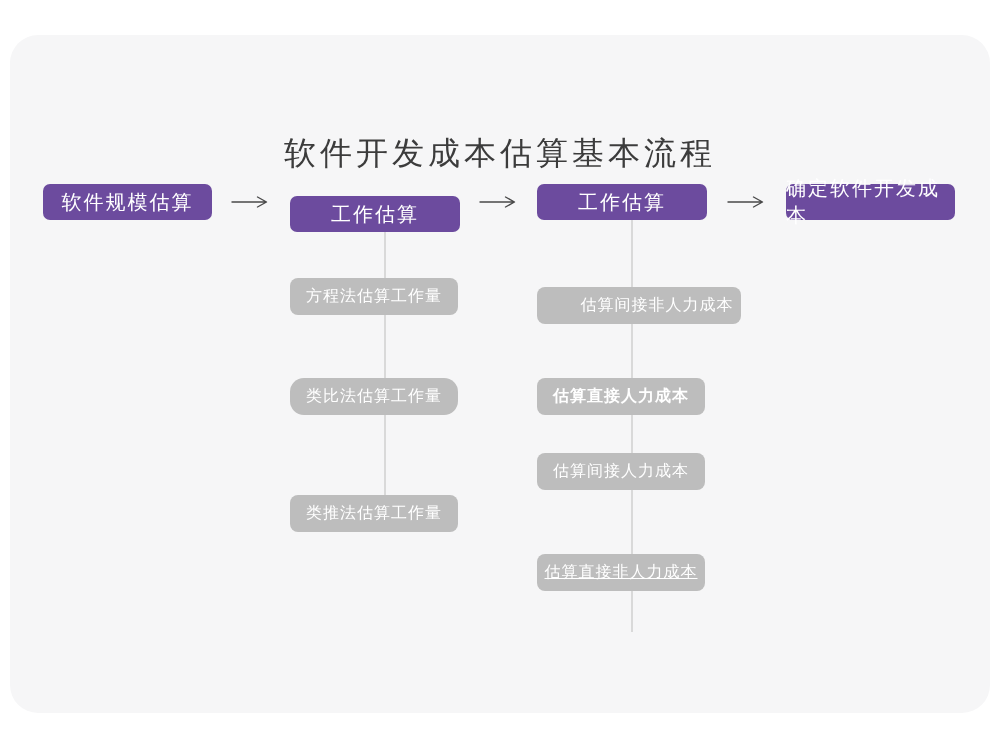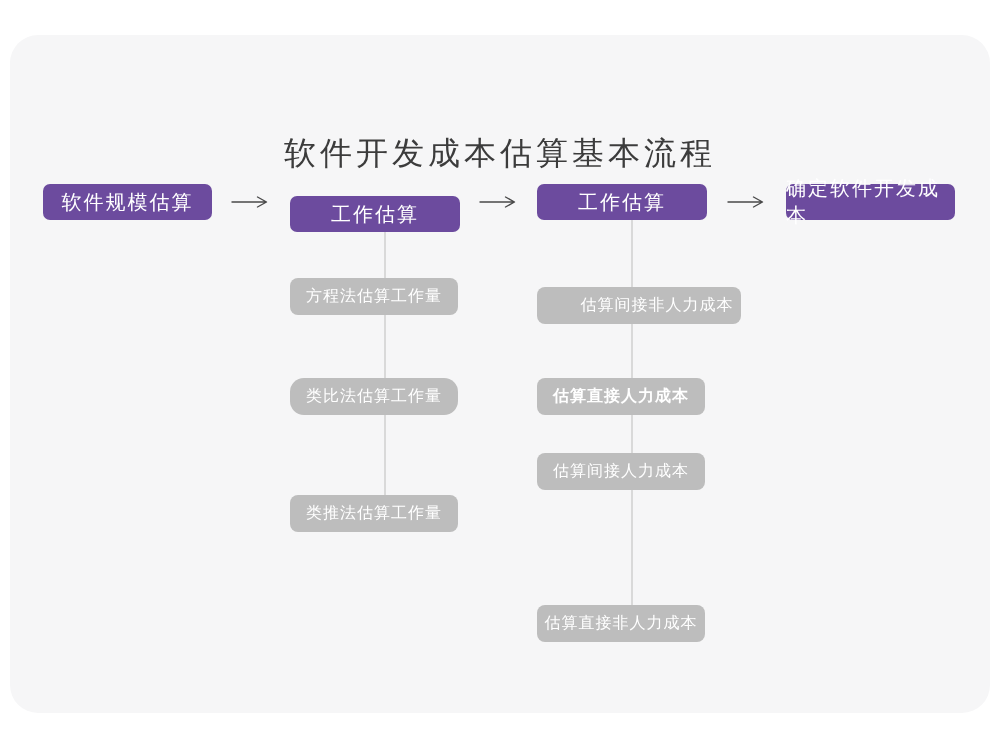--- a/index.html
+++ b/index.html
@@ -83,16 +83,16 @@
       <path d="M1 7 H35 M26.5 2 L35.5 7 L26.5 12" fill="none" stroke-width="1.4" stroke-linecap="round" stroke-linejoin="round"></path>
     </svg>
 
     <div class="sub" style="left:280px;top:243px;">方程法估算工作量</div>
     <div class="sub" style="left:280px;top:343px;border-radius:14px;">类比法估算工作量</div>
     <div class="sub" style="left:280px;top:460px;">类推法估算工作量</div>
 
     <div class="sub" style="left:527px;top:252px;padding-left:36px;">估算间接非人力成本</div>
     <div class="sub" style="left:527px;top:343px;font-weight:bold;">估算直接人力成本</div>
     <div class="sub" style="left:527px;top:418px;">估算间接人力成本</div>
-    <div class="sub" style="left:527px;top:570px;">估算直接非人力成本</div>
+    <div class="sub" style="left:527px;top:519px;text-decoration:underline;">估算直接非人力成本</div>
 
   </div>
 </div>
 
 </body></html>

